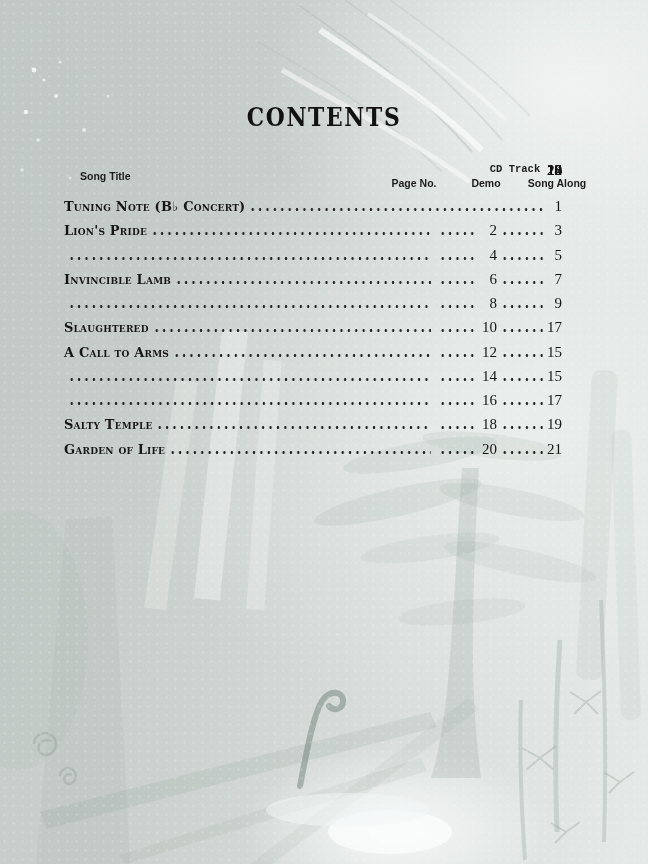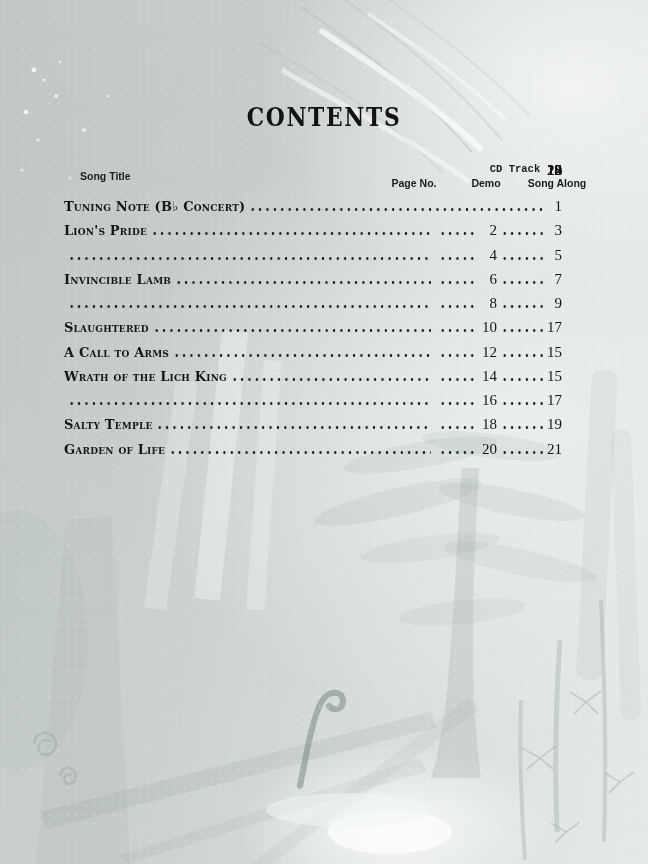--- a/index.html
+++ b/index.html
@@ -221,21 +221,20 @@
         <span class="song-title">A Call to Arms</span>
         <span class="leader l1"></span>
         <span class="num page">15</span>
         <span class="leader l2"></span>
         <span class="num demo">12</span>
         <span class="leader l3"></span>
         <span class="num play">15</span>
       </div>
 
       <div class="toc-row">
-        <span class="song-title">Wrath of the Lich King</span>
         <span class="leader l1"></span>
         <span class="num page">16</span>
         <span class="leader l2"></span>
         <span class="num demo">14</span>
         <span class="leader l3"></span>
         <span class="num play">15</span>
       </div>
 
       <div class="toc-row">
         <span class="leader l1"></span>

